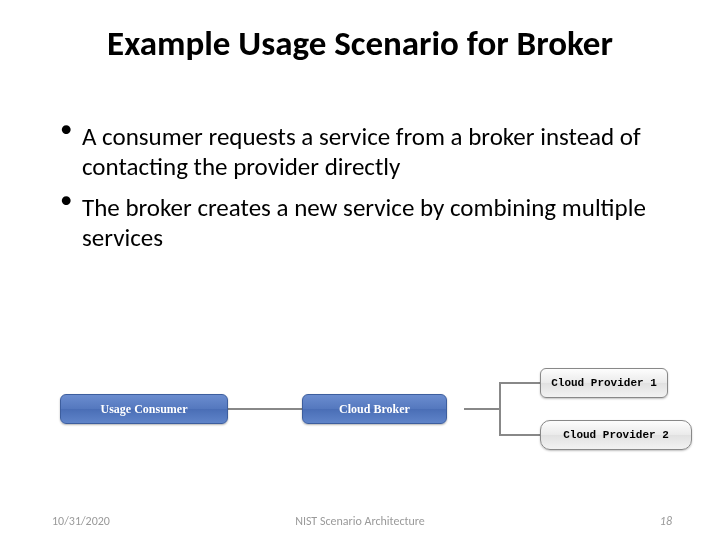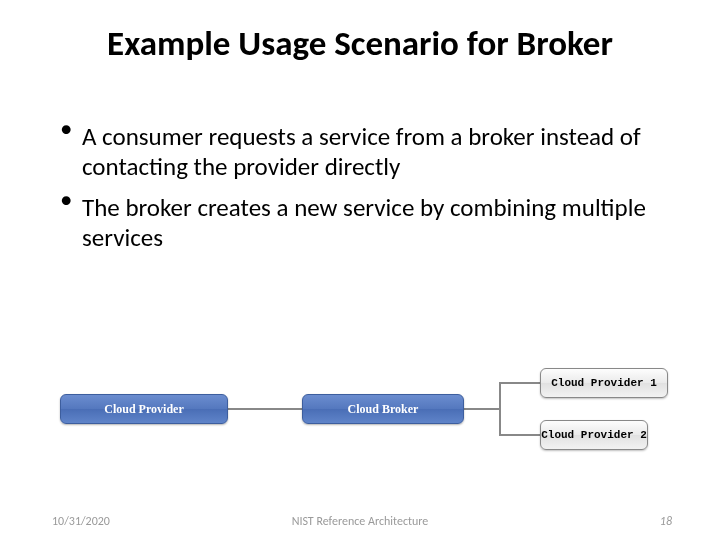--- a/index.html
+++ b/index.html
@@ -66,30 +66,31 @@
   .box-gray {
     border: 1px solid #888;
     box-shadow: 0 1px 2px rgba(0,0,0,0.25);
     font-family: Liberation Mono, monospace;
   }
   .consumer {
     left: 10px; top: 44px; width: 168px; height: 30px;
     font-size: 12px;
   }
   .broker {
-    left: 252px; top: 44px; width: 162px; height: 30px;
+    left: 252px; top: 44px; width: 145px; height: 30px;
     font-size: 12px;
   }
   .provider1 {
     left: 490px; top: 18px; width: 128px; height: 30px;
     font-size: 11px;
   }
   .provider2 {
-    left: 490px; top: 70px; width: 108px; height: 30px;
+    left: 490px; top: 70px; width: 152px; height: 30px;
     font-size: 11px;
+    border-radius: 10px;
   }
 
   
   .wires {
     position: absolute;
     left: 0; top: 0;
     width: 620px; height: 120px;
   }
 
   .footer {
@@ -128,23 +129,23 @@
     <span class="text">The broker creates a new service by combining multiple services</span>
   </div>
 </div>
 
 <div class="diagram">
   <svg class="wires">
     <line x1="178" y1="59" x2="252" y2="59" stroke="#888" stroke-width="2"></line>
     <path d="M414 59 L450 59 L450 33 L490 33" fill="none" stroke="#888" stroke-width="2"></path>
     <path d="M414 59 L450 59 L450 85 L490 85" fill="none" stroke="#888" stroke-width="2"></path>
   </svg>
-  <div class="box box-blue consumer">Cloud Provider</div>
+  <div class="box box-blue consumer">Usage Consumer</div>
   <div class="box box-blue broker">Cloud Broker</div>
   <div class="box box-gray provider1">Cloud Provider 1</div>
   <div class="box box-gray provider2">Cloud Provider 2</div>
 </div>
 
 <div class="footer">
   <span>10/31/2020</span>
-  <span class="center">NIST Reference Architecture</span>
+  <span class="center">NIST Scenario Architecture</span>
   <span class="right">18</span>
 </div>
 
 </body></html>

